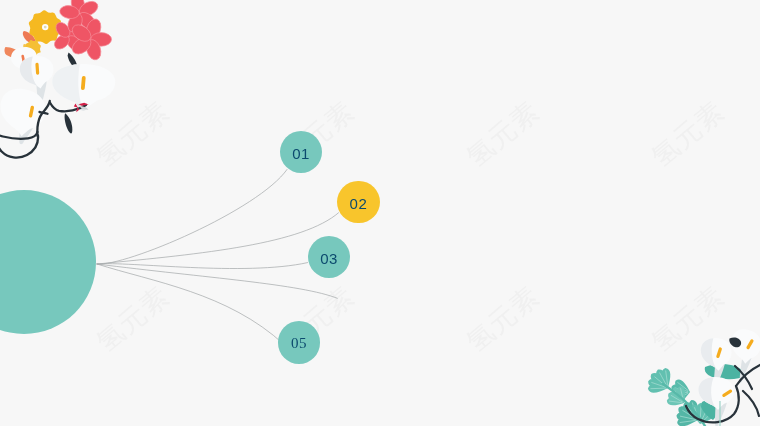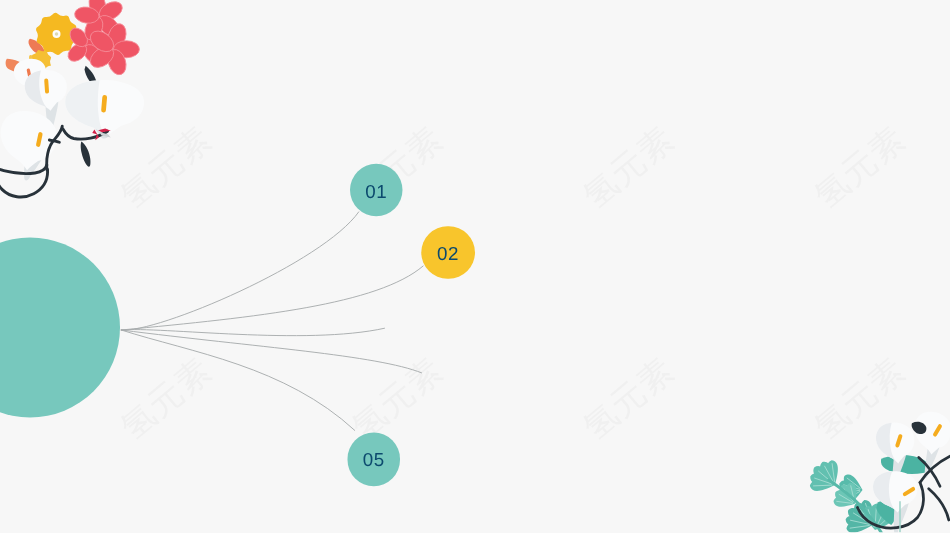--- a/index.html
+++ b/index.html
@@ -43,21 +43,24 @@
       </g>
   </svg>
 
   <div id="nodes-layer" class="layer">
       <div class="node" style="left: 279.7px; top: 130.7px; width: 42.6px; height: 42.6px; background: rgb(119, 200, 189);">
         <span>01</span>
       </div>
       <div class="node" style="left: 337.1px; top: 180.7px; width: 42.6px; height: 42.6px; background: rgb(248, 197, 44);">
         <span>02</span>
       </div>
-      <div class="node" style="left: 277.7px; top: 346px; width: 42.6px; height: 42.6px; background: rgb(119, 200, 189);">
+      <div class="node" style="left: 307.7px; top: 235.7px; width: 42.6px; height: 42.6px; background: rgb(119, 200, 189);">
+        <span>03</span>
+      </div>
+      <div class="node" style="left: 277.7px; top: 321px; width: 42.6px; height: 42.6px; background: rgb(119, 200, 189); font-family: Liberation Serif, serif;">
         <span>05</span>
       </div>
     </div>
 
   <svg class="layer" viewBox="0 0 760 426">
 <g>
 <g>
 <path d="M 5.5 47 C 11 47, 19 50, 24 55 C 19 59, 11 58, 6.5 55 C 4 53, 4 49, 5.5 47 Z" fill="#f0875c"></path>
 <path d="M 24 31 C 30 32, 35 37, 37 44 C 31 45, 25 41, 23 35 C 22.5 33, 23 31.5, 24 31 Z" fill="#ee7a55"></path>
 <path d="M 24 44 C 31 45, 36 48, 37 52.5 C 31 54, 25 52, 23.5 48 C 23 46, 23.2 44.4, 24 44 Z" fill="#f5c44a"></path>

